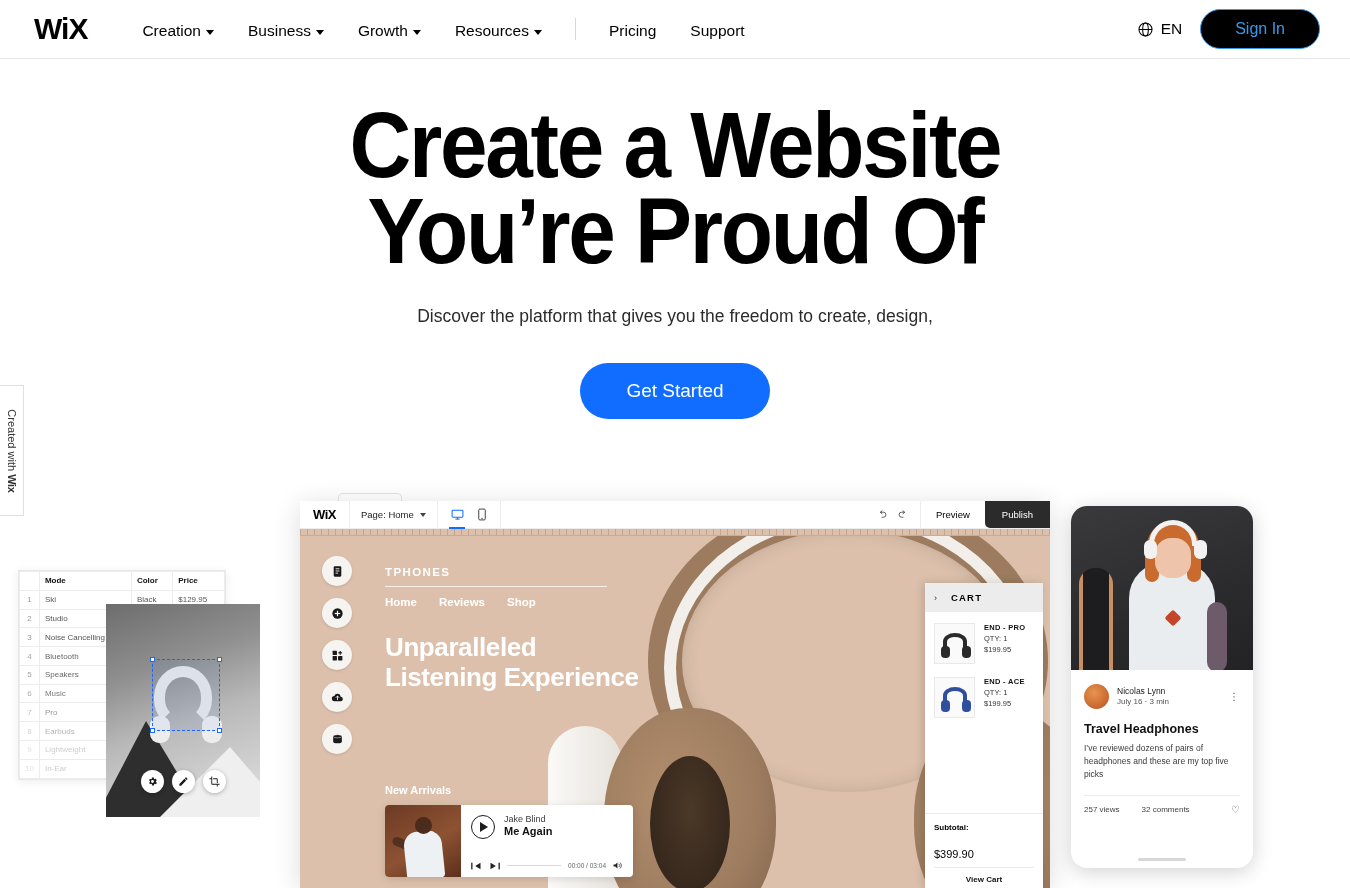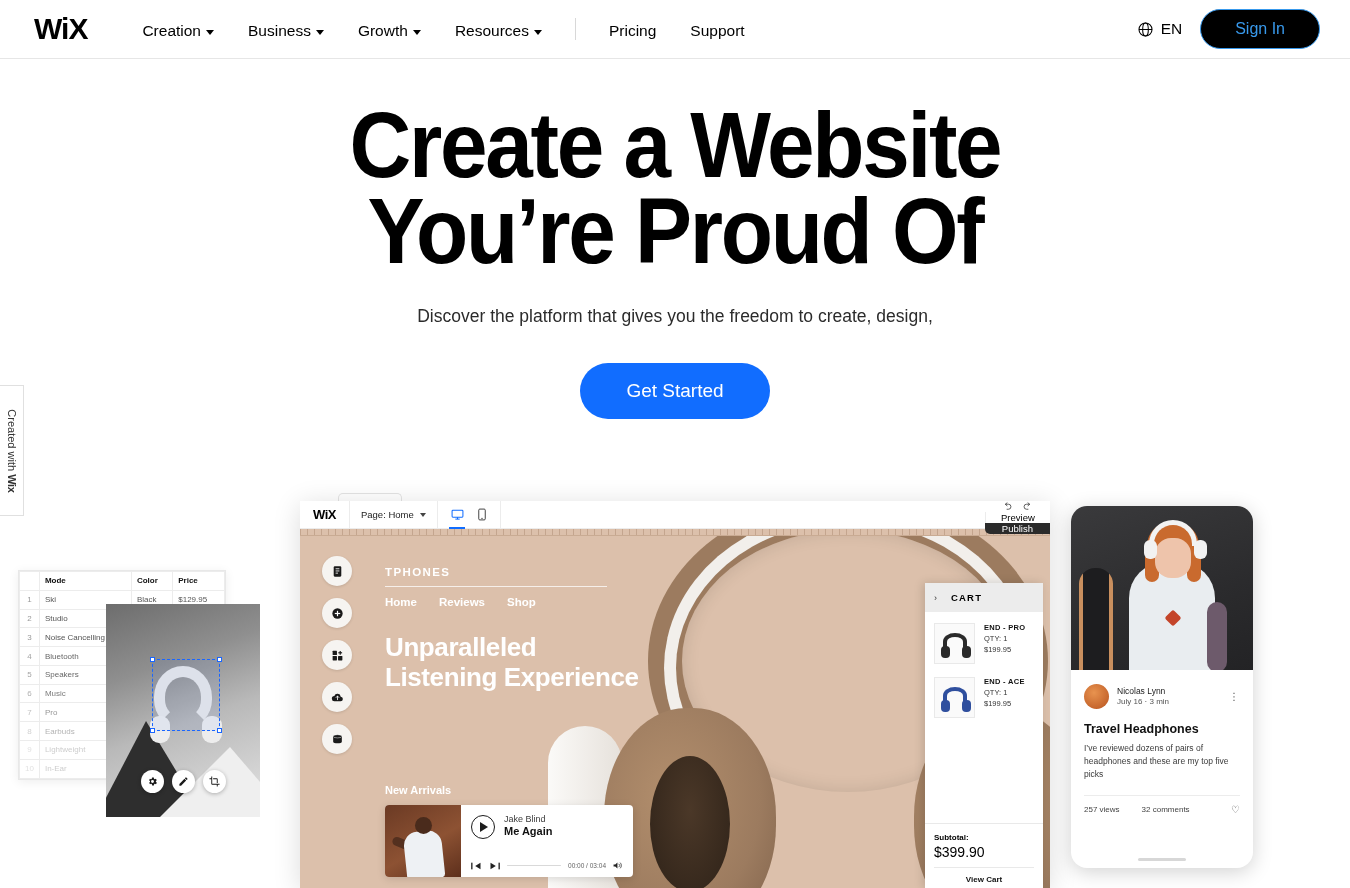--- a/index.html
+++ b/index.html
@@ -242,21 +242,21 @@
     display: flex; align-items: center; gap: 13px;
     padding: 0 13px; height: 100%;
     border-right: 1px solid #ececec;
     position: relative;
   }
   .ed-devices .active-underline {
     position: absolute; left: 11px; bottom: -1px;
     width: 16px; height: 2px; background: #116dff;
   }
   .ed-right {
-    margin-left: auto; display: flex; align-items: center; height: 100%; flex-direction: column;
+    margin-left: auto; display: flex; align-items: center; height: 100%;
   }
   .ed-undo { display: flex; gap: 9px; padding: 0 12px; align-items: center; }
   .ed-preview {
     font-size: 9.5px; padding: 0 15px; height: 100%;
     display: flex; align-items: center;
     border-left: 1px solid #ececec;
   }
   .ed-publish {
     background: #2b2b2b; color: #fff;
     font-size: 9.5px;
@@ -442,21 +442,21 @@
   .cart-thumb .ce.r { left: 27px; }
   .cart-thumb.blue .ch { border-color: #2f4f9e; }
   .cart-thumb.blue .ce { background: #2f4f9e; }
   .ci-name { font-size: 7.5px; font-weight: 700; letter-spacing: .3px; color: #111; }
   .ci-qty, .ci-price { font-size: 7.5px; color: #333; margin-top: 2px; }
   .cart-sub {
     border-top: 1px solid #e9e9e9;
     padding: 9px 9px 7px 9px;
   }
   .cs-label { font-size: 8px; font-weight: 700; }
-  .cs-val { font-size: 14px; margin-top: 2px; }
+  .cs-val { font-size: 11px; margin-top: 16px; }
   .cart-btn {
     margin: 0 9px 4px 9px;
     border-top: 1px solid #e9e9e9;
     padding-top: 7px;
     text-align: center;
     font-size: 8px; font-weight: 700;
     color: #111;
   }
 
   

